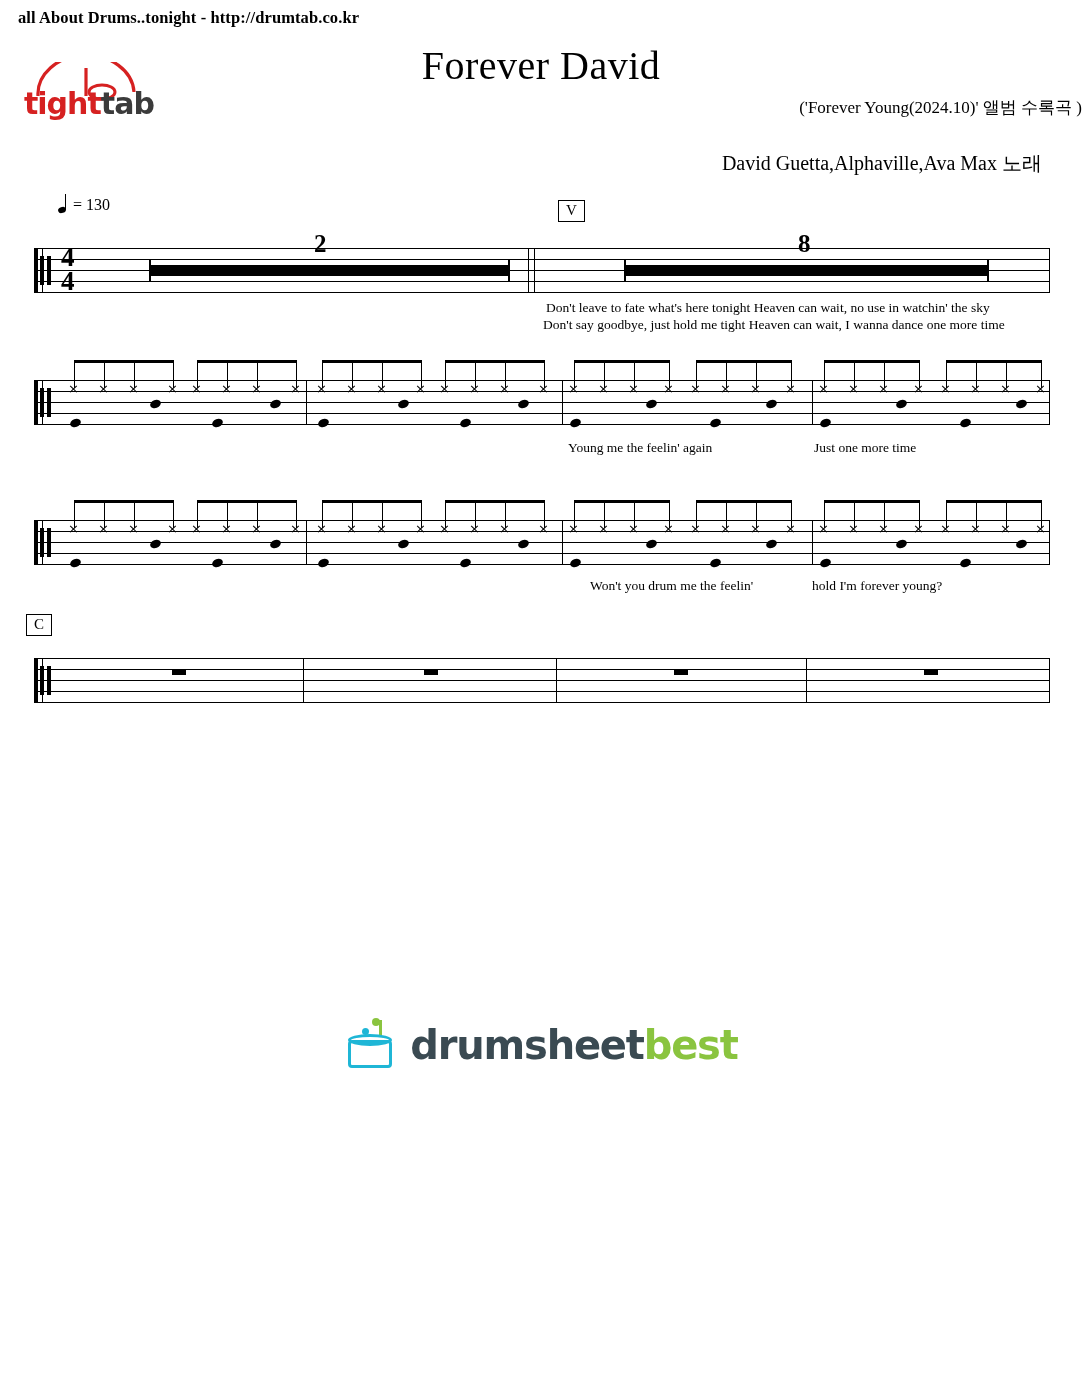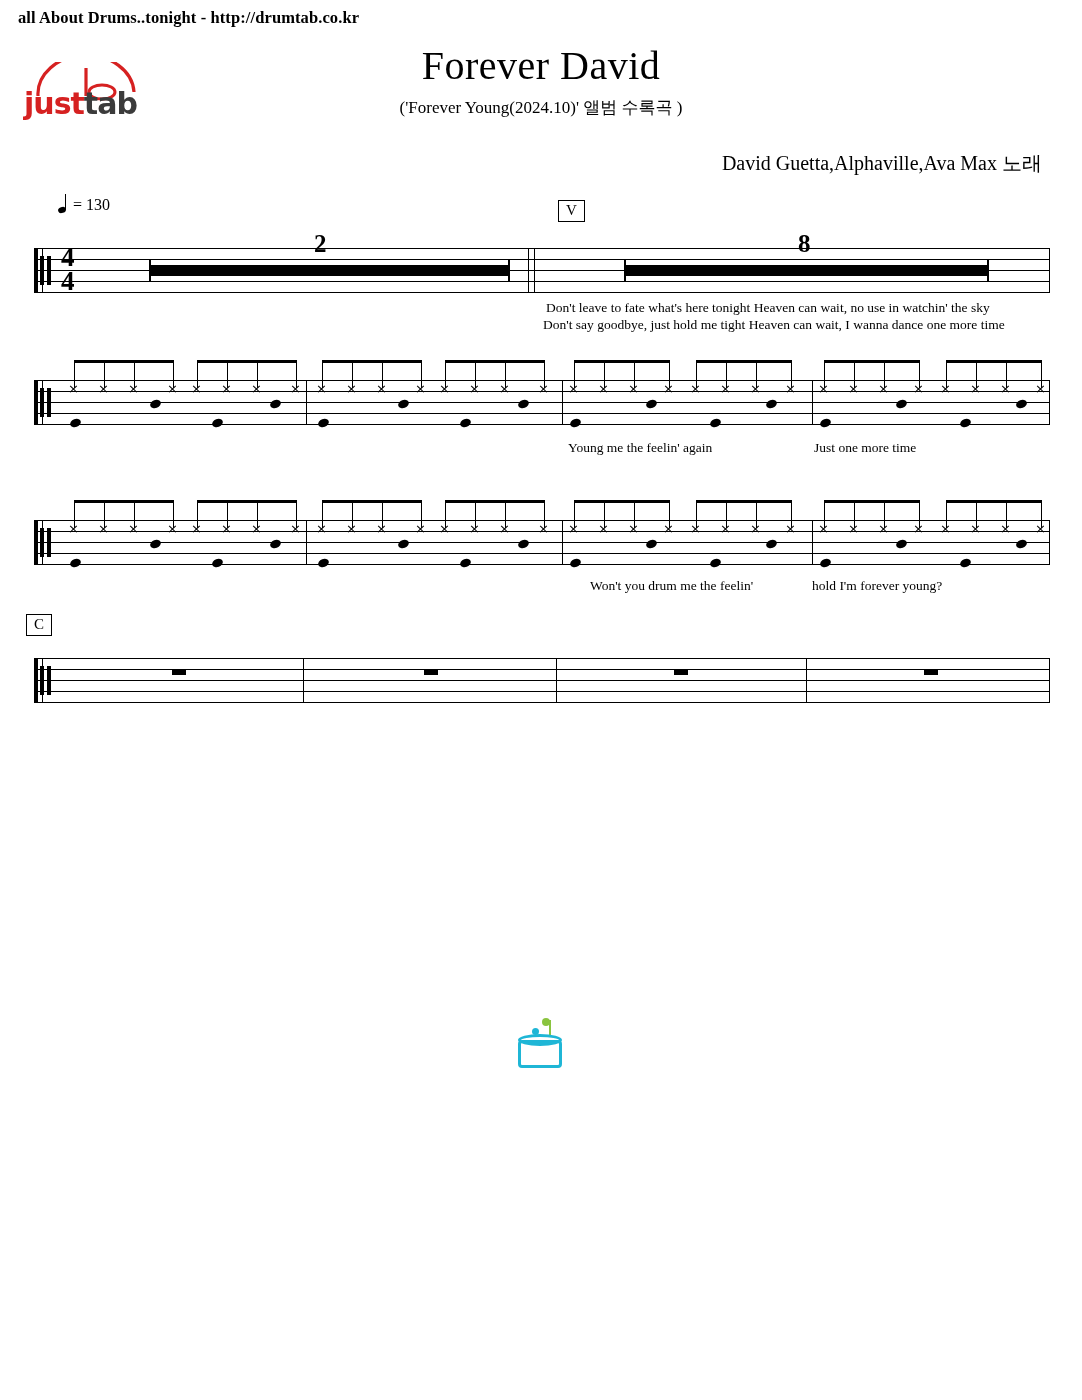--- a/index.html
+++ b/index.html
@@ -54,21 +54,21 @@
     text-align: center;
     font-size: 40px;
     font-family: "Liberation Serif", serif;
     letter-spacing: 0.5px;
   }
   .subtitle {
     position: absolute;
     top: 96px;
     left: 0;
     width: 1082px;
-    text-align: center;
+    text-align: right;
     font-size: 17px;
   }
   .artist {
     position: absolute;
     top: 150px;
     right: 40px;
     font-size: 20px;
   }
 
   .tempo {
@@ -331,21 +331,21 @@
 
 <div class="site-header">all About Drums..tonight - http://drumtab.co.kr</div>
 
 <div class="logo">
   <svg width="132" height="40" viewBox="0 0 132 40">
     <path d="M14 34 A42 34 0 0 1 110 30" fill="none" stroke="#d62121" stroke-width="3.2"></path>
     <path d="M62 6 L62 34" stroke="#d62121" stroke-width="3.2" fill="none"></path>
     <ellipse cx="78" cy="30" rx="13" ry="7" fill="none" stroke="#d62121" stroke-width="3"></ellipse>
   </svg>
   <div class="logo-text">
-    <span>just</span><span class="dark">tab</span>
+    <span>tight</span><span class="dark">tab</span>
   </div>
 </div>
 
 <div class="title">Forever David</div>
 <div class="subtitle">('Forever Young(2024.10)' 앨범 수록곡 )</div>
 <div class="artist">David Guetta,Alphaville,Ava Max 노래</div>
 
 <div class="tempo">
   <span class="notehead"></span>
   <span>= 130</span>
@@ -655,14 +655,15 @@
 
 <div class="watermark">
   <div class="wm-inner">
     <span class="wm-drum">
       <span class="note1"></span>
       <span class="note2"></span>
       <span class="note3"></span>
       <span class="top"></span>
       <span class="body"></span>
     </span>
+    <span class="wm-text"><span class="a">drumsheet</span><span class="b">best</span></span>
   </div>
 </div>
 
 </body></html>

